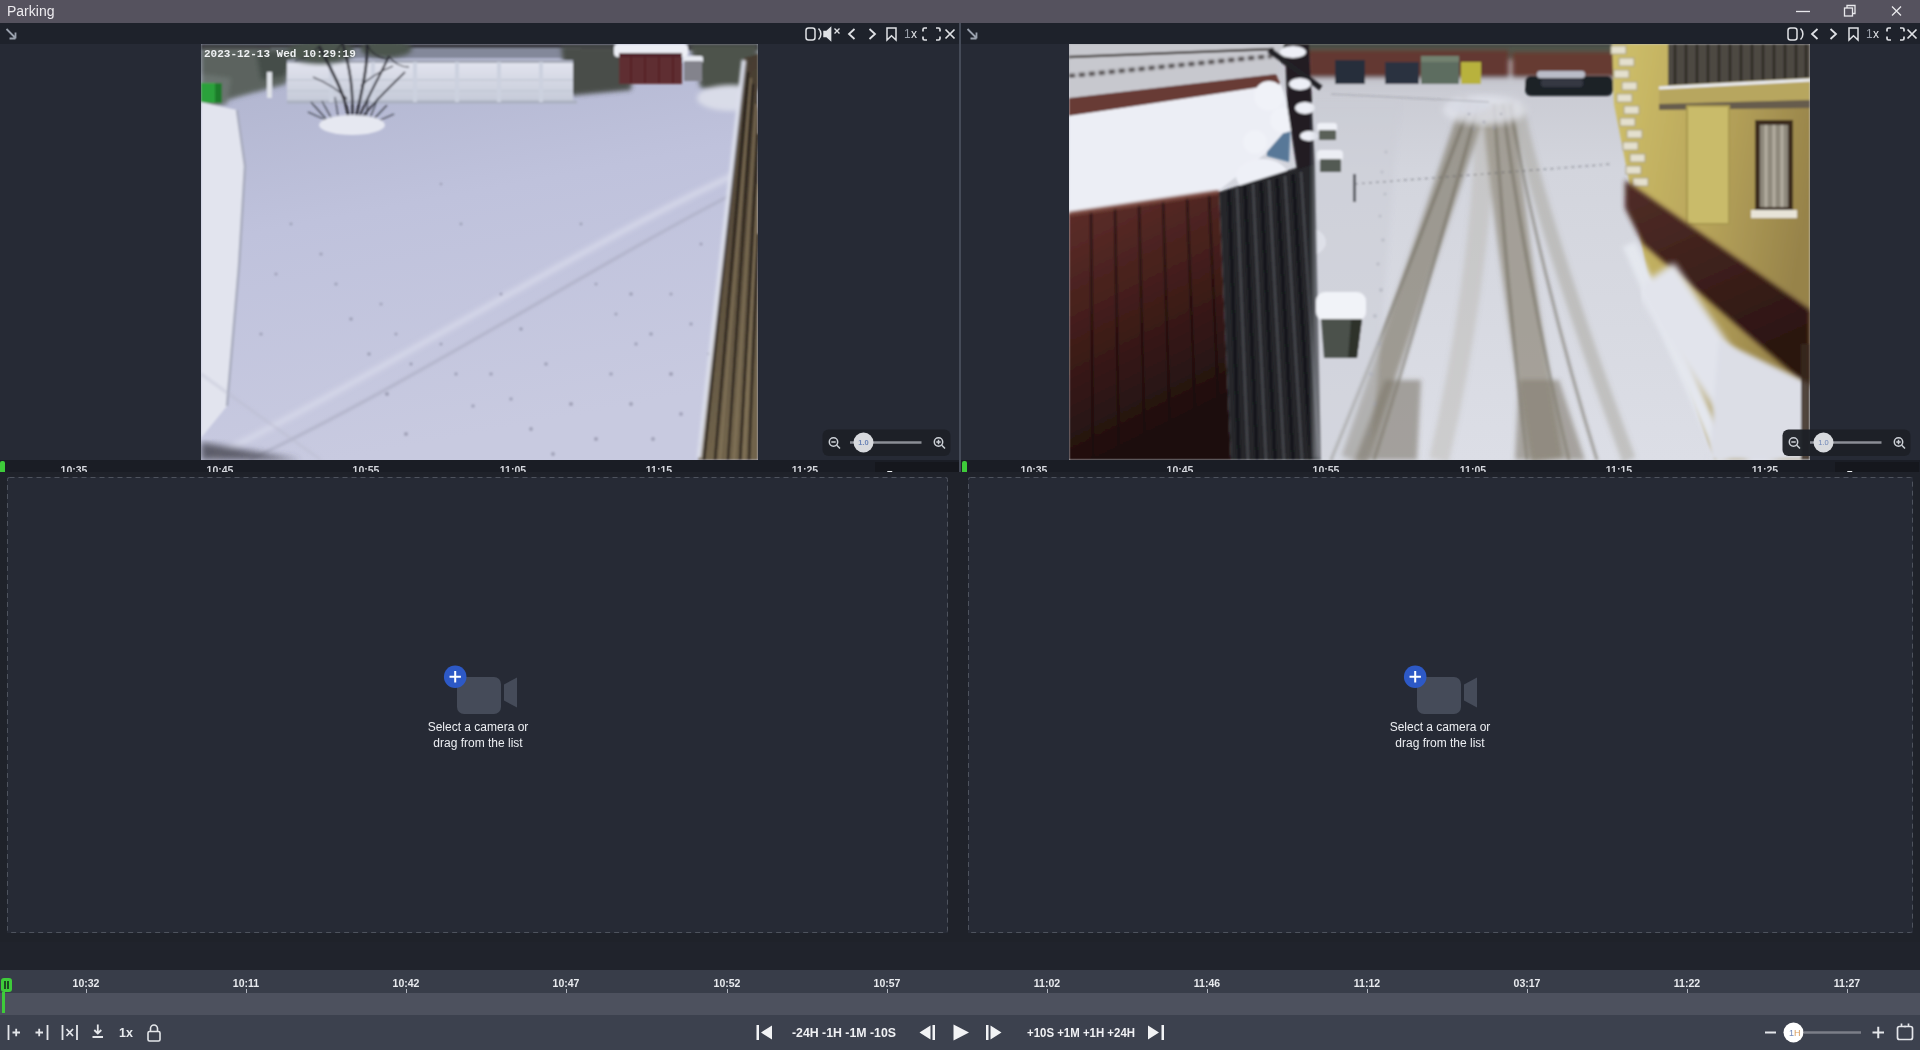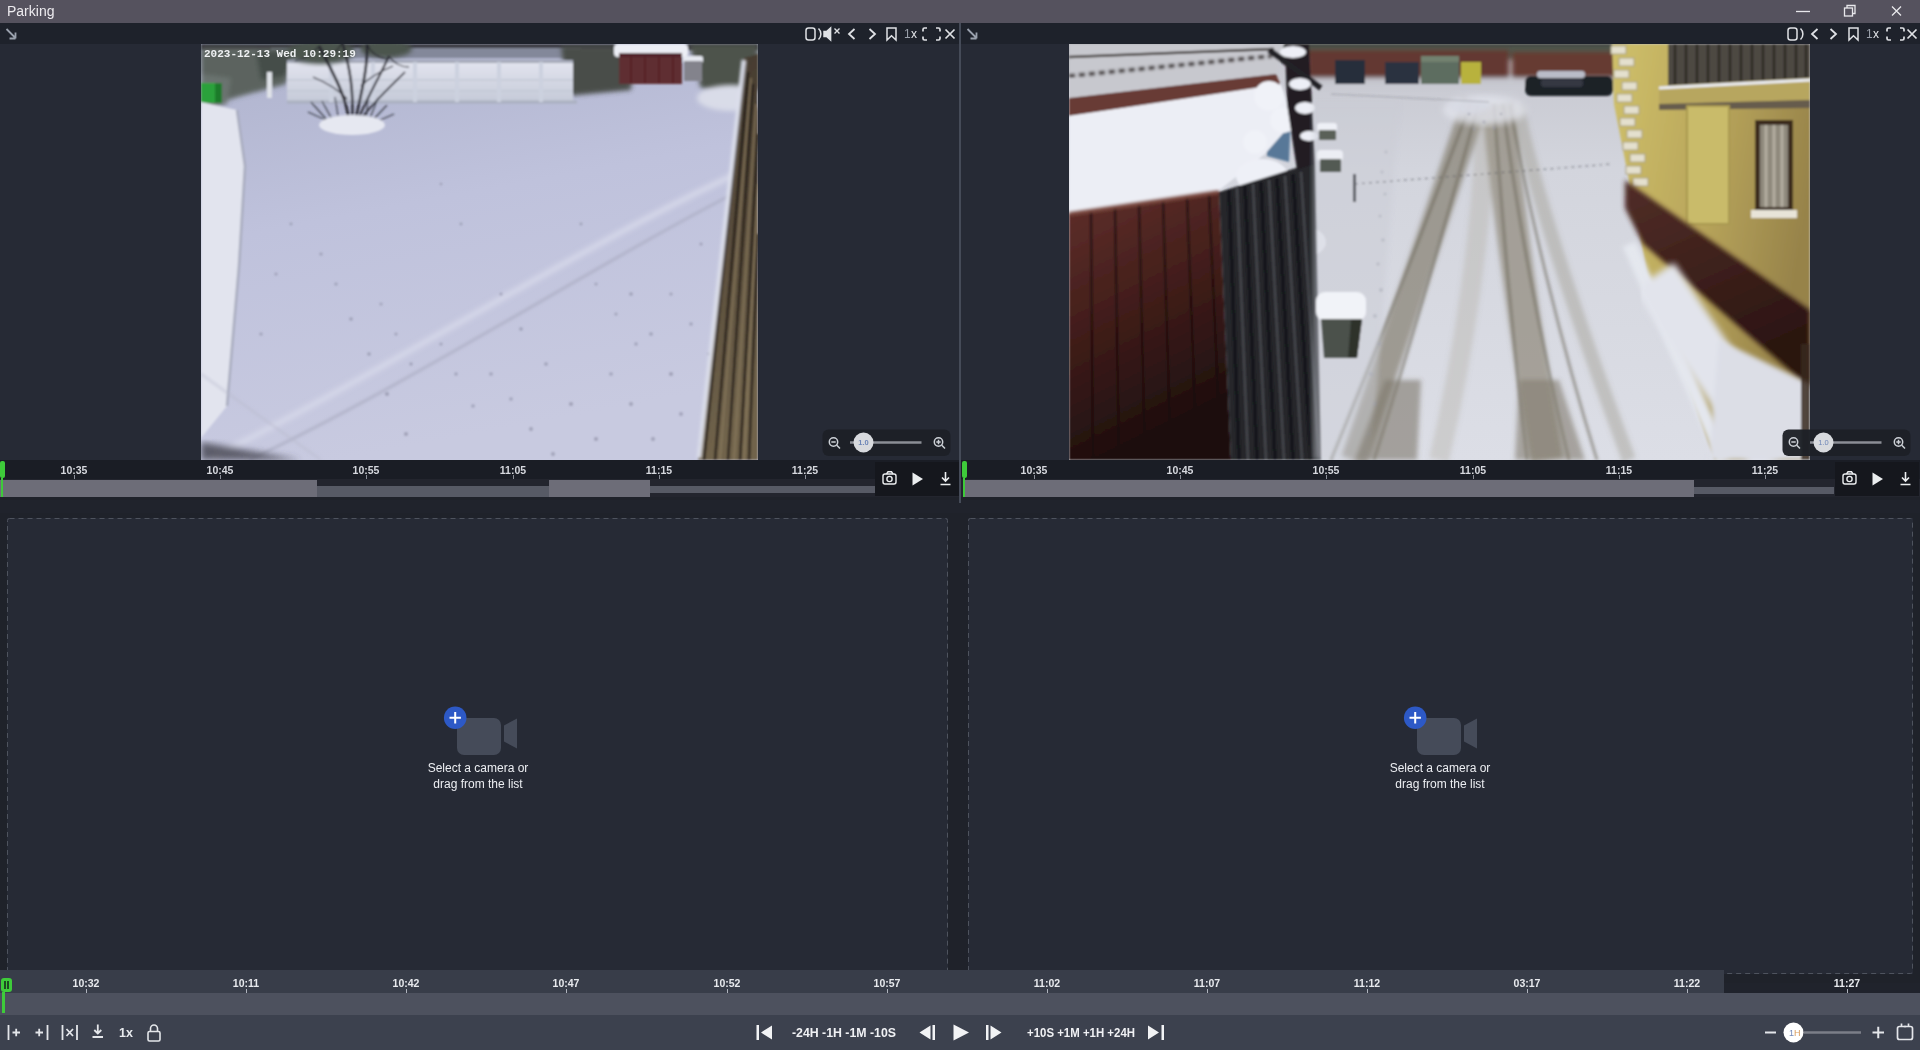--- a/index.html
+++ b/index.html
@@ -15,32 +15,32 @@
 .varea { position:absolute; top:44px; height:416px; background:#262a35; }
 #va-l { left:0; width:959px;font-weight:bold; }
 #va-r { left:961px; width:959px; }
 .tl { position:absolute; top:460px; height:40px; }
 #tl-l { left:0; width:959px; }
 #tl-r { left:961px; width:959px; }
 .tl .lbl-row { position:absolute; left:0; top:0; width:100%; height:19px; background:#1a1d25; }
 .tl .bar-row { position:absolute; left:0; top:19px; width:100%; height:18px; background:#23252e; }
 .tl .bot-row { position:absolute; left:0; top:37px; width:100%; height:3px; background:#1f222a; }
 .tl .lab { position:absolute; top:4px; width:60px; margin-left:-30px; text-align:center;
-  font-size:10.5px; font-weight:bold; color:#d6d8de; }
+  font-size:10.5px; font-weight:bold; color:#d6d8de;text-decoration:underline; }
 .tick { position:absolute; top:14.5px; width:1px; height:4px; background:#8a8e98; }
 .seg-light { position:absolute; background:#6d6d78; }
 .seg-med { position:absolute; background:#575a65; }
 .btngrp { position:absolute; top:2px; height:34px; width:84px; background:#15171d; }
-#cells { position:absolute; left:0; top:513px; width:1920px; height:470px; background:#1f222a;padding-left:12px; }
+#cells { position:absolute; left:0; top:472px; width:1920px; height:470px; background:#1f222a;padding-left:12px; }
 .cell { position:absolute; top:5px; height:456px; background:#262a35; }
 #cell-l { left:7px; width:941px; }
 #cell-r { left:968px; width:945px; }
 .ph { position:absolute; width:200px; margin-left:-100px; text-align:center; }
 .ph .txt { font-size:12px; color:#eceef2; line-height:15.5px; }
-#btl-lbl { position:absolute; left:0; top:970px; width:1724px; height:23px; background:#383d49; }
+#btl-lbl { position:absolute; left:0; top:970px; width:1920px; height:23px; background:#383d49; }
 #btl-lbl .lab { position:absolute; top:7px; width:60px; margin-left:-30px; text-align:center;
   font-size:10.5px; font-weight:bold; color:#e8eaee; }
 #btl-lbl .tick { top:19px; background:#b0b4be; }
 #btl-bar { position:absolute; left:0; top:993px; width:1920px; height:22px; background:#4d515e; }
 #ctrl { position:absolute; left:0; top:1015px; width:1920px; height:35px; background:#3c414e; }
 svg { display:block; }
 .icon { position:absolute; }
 </style>
 </head>
 <body>
@@ -559,21 +559,21 @@
 </div>
 
 <div id="btl-lbl">
   <div class="lab" style="left:86px">10:32</div>
   <div class="lab" style="left:246px">10:11</div>
   <div class="lab" style="left:406px">10:42</div>
   <div class="lab" style="left:566px">10:47</div>
   <div class="lab" style="left:727px">10:52</div>
   <div class="lab" style="left:887px">10:57</div>
   <div class="lab" style="left:1047px">11:02</div>
-  <div class="lab" style="left:1207px">11:07</div>
+  <div class="lab" style="left:1207px">11:46</div>
   <div class="lab" style="left:1367px">11:12</div>
   <div class="lab" style="left:1527px">03:17</div>
   <div class="lab" style="left:1687px">11:22</div>
   <div class="lab" style="left:1847px">11:27</div>
   <div class="tick" style="left:86px"></div>
     <div class="tick" style="left:246px"></div>
   <div class="tick" style="left:406px"></div>
     <div class="tick" style="left:566px"></div>
   <div class="tick" style="left:727px"></div>
     <div class="tick" style="left:887px"></div>

